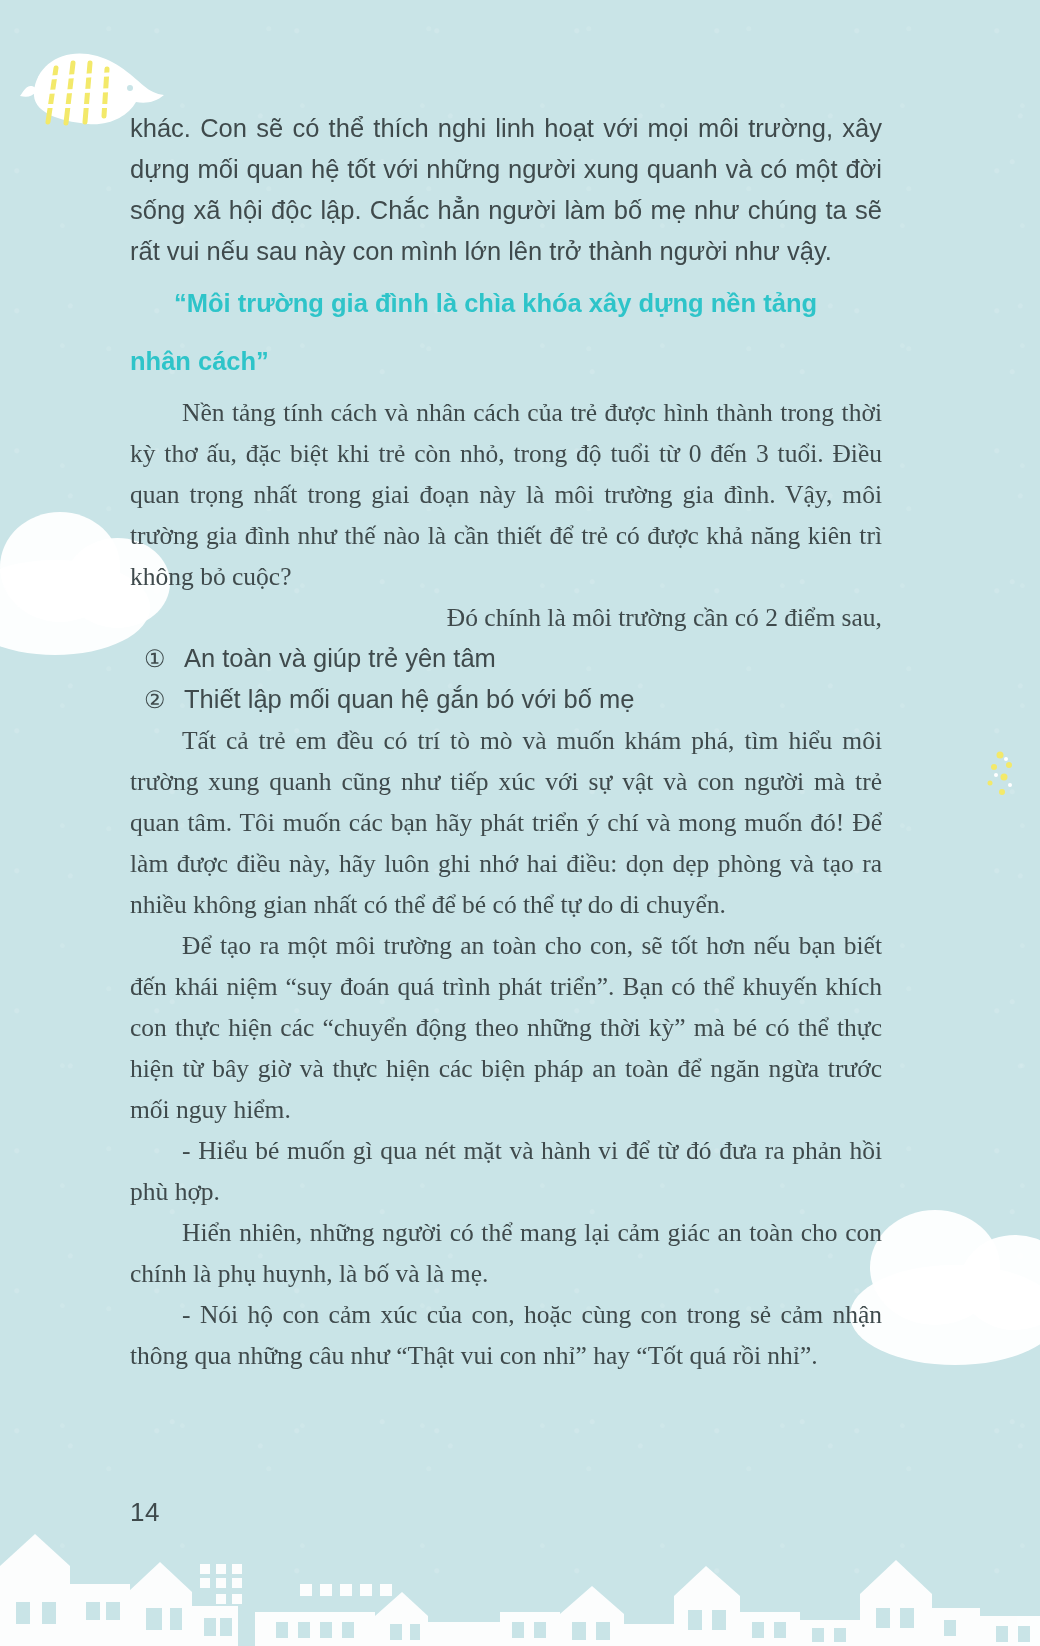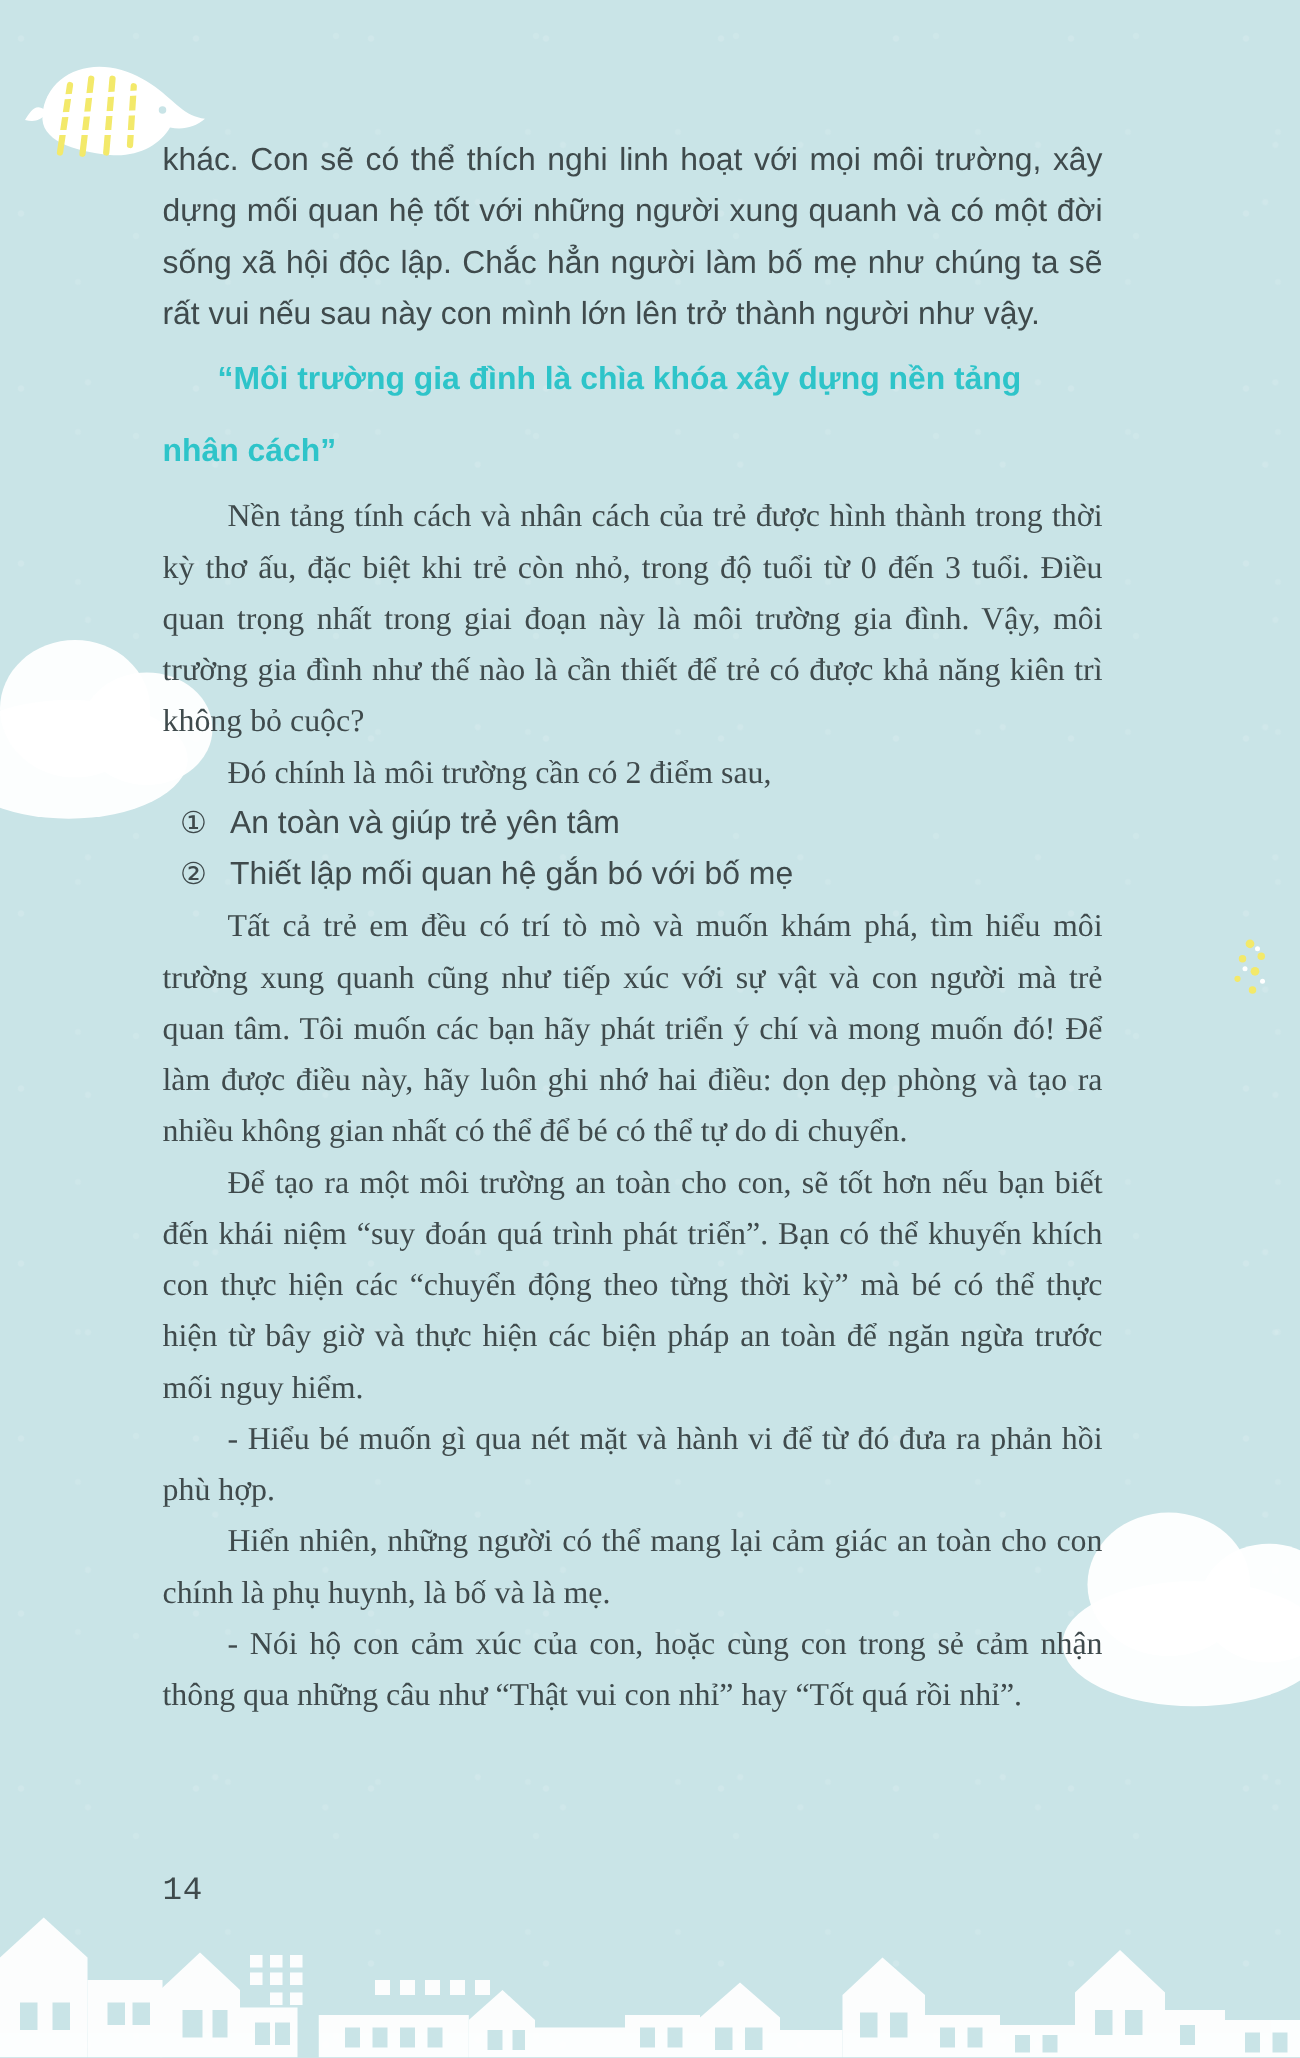--- a/index.html
+++ b/index.html
@@ -110,31 +110,30 @@
     text-align: left;
     position: relative;
   }
   .list-item .num {
     position: absolute;
     left: 14px;
     top: 0;
     font-size: 24px;
   }
   .last-line-left {
-    text-align: left;
+    text-align: right;
   }
 
   .page-number {
     position: absolute;
     left: 130px;
     top: 1497px;
     font-size: 26px;
     color: #3f4a4c;
     letter-spacing: 0.5px;
-    font-family: Liberation Mono, monospace;
   }
 </style>
 </head>
 <body>
 
 <div class="paper-texture"></div>
 
 <div class="bird">
   <svg width="150" height="110" viewBox="0 0 150 110">
     <g>
@@ -265,19 +264,19 @@
   <p class="para-indent last-line-left">Đó chính là môi trường cần có 2 điểm sau,</p>
   <p class="list-item">
     <span class="num">①</span>
     <span>An toàn và giúp trẻ yên tâm</span>
   </p>
   <p class="list-item">
     <span class="num">②</span>
     <span>Thiết lập mối quan hệ gắn bó với bố mẹ</span>
   </p>
   <p class="para-indent">Tất cả trẻ em đều có trí tò mò và muốn khám phá, tìm hiểu môi trường xung quanh cũng như tiếp xúc với sự vật và con người mà trẻ quan tâm. Tôi muốn các bạn hãy phát triển ý chí và mong muốn đó! Để làm được điều này, hãy luôn ghi nhớ hai điều: dọn dẹp phòng và tạo ra nhiều không gian nhất có thể để bé có thể tự do di chuyển.</p>
-  <p class="para-indent">Để tạo ra một môi trường an toàn cho con, sẽ tốt hơn nếu bạn biết đến khái niệm “suy đoán quá trình phát triển”. Bạn có thể khuyến khích con thực hiện các “chuyển động theo từng thời kỳ” mà bé có thể thực hiện từ bây giờ và thực hiện các biện pháp an toàn để ngăn ngừa trước mối nguy hiểm.</p>
+  <p class="para-indent">Để tạo ra một môi trường an toàn cho con, sẽ tốt hơn nếu bạn biết đến khái niệm “suy đoán quá trình phát triển”. Bạn có thể khuyến khích con thực hiện các “chuyển động theo những thời kỳ” mà bé có thể thực hiện từ bây giờ và thực hiện các biện pháp an toàn để ngăn ngừa trước mối nguy hiểm.</p>
   <p class="para-indent">- Hiểu bé muốn gì qua nét mặt và hành vi để từ đó đưa ra phản hồi phù hợp.</p>
   <p class="para-indent">Hiển nhiên, những người có thể mang lại cảm giác an toàn cho con chính là phụ huynh, là bố và là mẹ.</p>
   <p class="para-indent">- Nói hộ con cảm xúc của con, hoặc cùng con trong sẻ cảm nhận thông qua những câu như “Thật vui con nhỉ” hay “Tốt quá rồi nhỉ”.</p>
 </div>
 
 <div class="page-number">14</div>
 
 </body></html>

